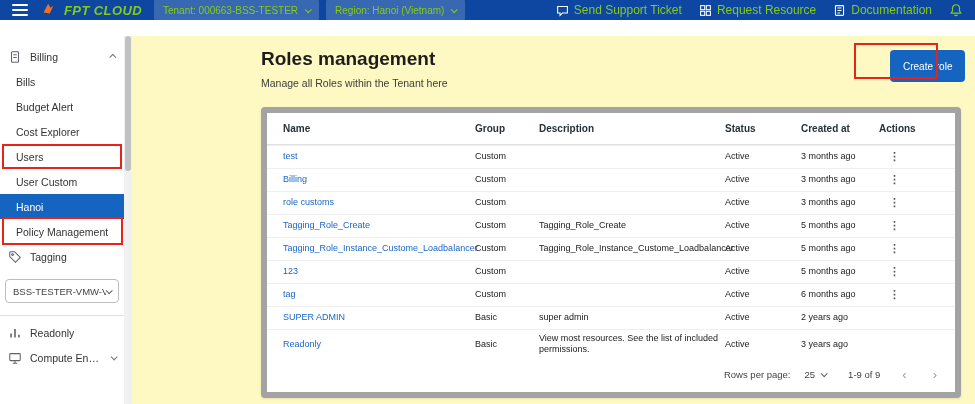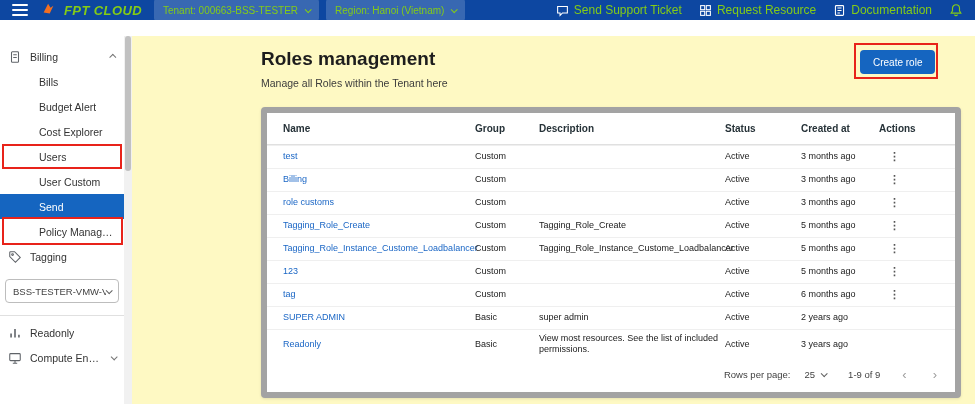--- a/index.html
+++ b/index.html
@@ -25,41 +25,41 @@
 
   
   .chev { width:5px; height:5px; border-right:1.4px solid currentColor; border-bottom:1.4px solid currentColor; display:inline-block; }
   .chev.down { transform:rotate(45deg) translateY(-1px); }
   .chev.up { transform:rotate(-135deg) translateY(-1px); }
 
   
   .sidebar { position:absolute; left:0; top:36px; width:124px; bottom:0; background:#fff; padding-top:8px; overflow:hidden; }
   .side-item { height:25px; display:flex; align-items:center; padding:0 8px; font-size:10.5px; color:#333; cursor:pointer; }
   .side-item.group { gap:8px; }
-  .side-item.child { padding-left:39px; }
+  .side-item.child { padding-left:16px; }
   .side-item.selected { background:var(--accent,#1565c0); color:#fff; }
   .side-icon { display:inline-flex; width:14px; height:14px; color:#5f6368; flex:0 0 14px; }
   .side-icon svg { width:14px; height:14px; }
   .side-label { white-space:nowrap; overflow:hidden; text-overflow:ellipsis; }
   .side-item .chev { color:#757575; margin-left:auto; }
   .proj-select { margin:10px 5px 0 5px; height:24px; border:1px solid #bdbdbd; border-radius:4px;
     display:flex; align-items:center; padding:0 7px; font-size:9.5px; color:#424242; cursor:pointer; }
   .proj-select .lbl { white-space:nowrap; overflow:hidden; flex:1; }
   .proj-select .chev { color:#616161; flex:0 0 auto; }
   .side-divider { border-top:1px solid #e0e0e0; margin:12px 0 4px 0; }
 
   .side-scrollbar { position:absolute; left:124px; top:36px; width:8px; bottom:0; background:#f1f1f1; }
   .side-scroll-thumb { position:absolute; left:1px; top:0; width:6px; height:135px; background:#c1c1c1; border-radius:3px; }
 
   
   .main { position:absolute; left:132px; top:36px; right:0; bottom:0; background:#fef9c3; }
   .page-head { position:absolute; left:129px; top:12px; }
   .page-title { font-size:19px; font-weight:700; color:#1d1d1d; }
   .page-sub { font-size:10.5px; color:#3c3c3c; margin-top:7px; }
-  .btn-primary { position:absolute; left:728px; top:14px; height:24px; padding:0 13px;
+  .btn-primary { position:absolute; left:758px; top:14px; height:32px; padding:0 13px;
     background:var(--accent,#1565c0); color:#fff; border:none; border-radius:4px;
     font-size:10px; font-weight:500; font-family:"Liberation Sans",sans-serif; cursor:pointer; }
 
   .card { position:absolute; left:129px; top:71px; width:700px; background:#fff;
     border:6px solid #a3a3a3; border-radius:4px; box-shadow:0 1px 3px rgba(0,0,0,.10); }
   .trow { display:grid; grid-template-columns:192px 64px 186px 76px 78px 72px;
     align-items:center; padding:0 16px; min-height:23px; border-top:1px solid #efefef; }
   .thead { min-height:32px; border-top:none; border-bottom:1px solid #e0e0e0; }
   .hcell { font-size:10px; font-weight:700; color:#263238; }
   .cell { font-size:9px; color:#212121; line-height:1.25; padding:3px 6px 3px 0; }
@@ -163,21 +163,21 @@
         <div class="side-item child">
           <span class="side-label">Cost Explorer</span>
         </div>
         <div class="side-item child">
           <span class="side-label">Users</span>
         </div>
         <div class="side-item child">
           <span class="side-label">User Custom</span>
         </div>
         <div class="side-item child selected">
-          <span class="side-label">Send</span>
+          <span class="side-label">Hanoi</span>
         </div>
         <div class="side-item child">
           <span class="side-label">Policy Management</span>
         </div>
         <div class="side-item group">
           <span class="side-icon">
             <svg viewBox="0 0 16 16" fill="none" stroke="currentColor" stroke-width="1.2">
               <path d="M2 7.5V2.8A.8.8 0 0 1 2.8 2h4.7L14 8.5 8.5 14 2 7.5z"></path>
               <circle cx="5.2" cy="5.2" r="1"></circle>
             </svg>

